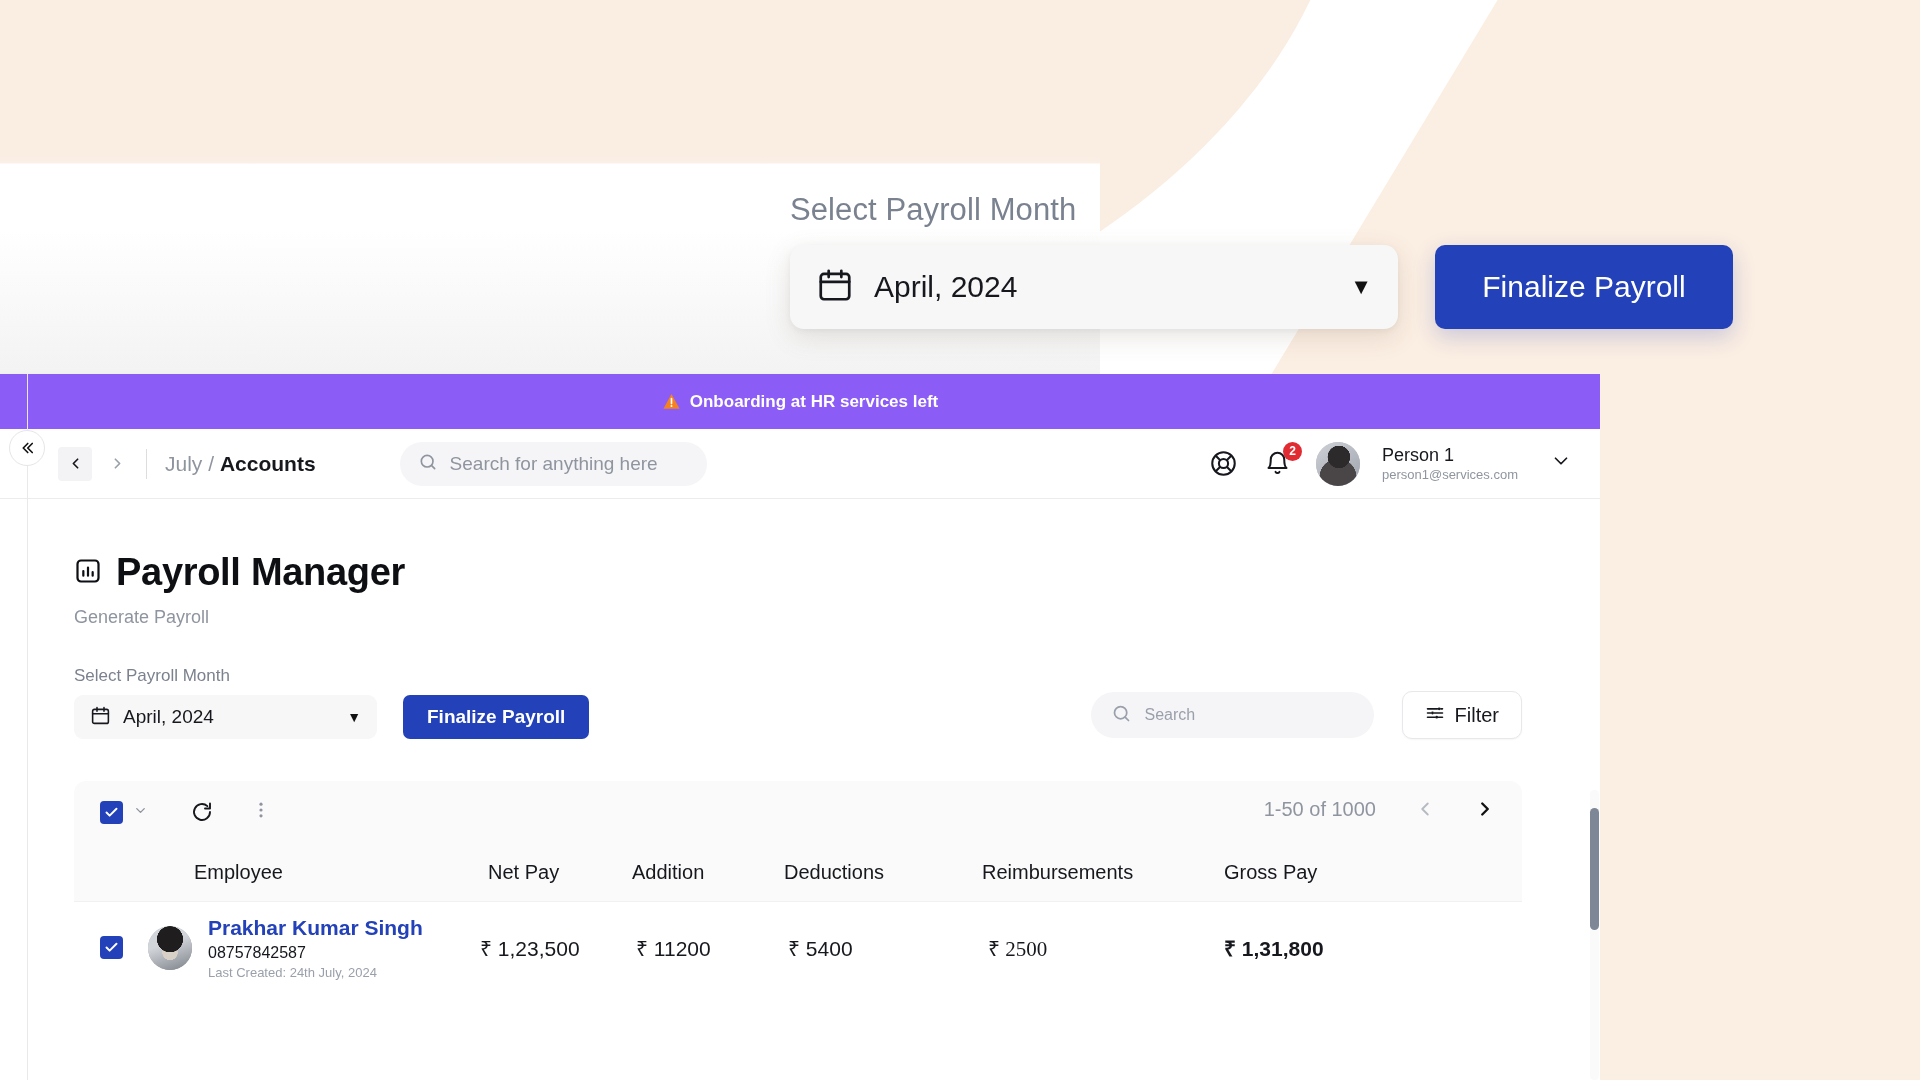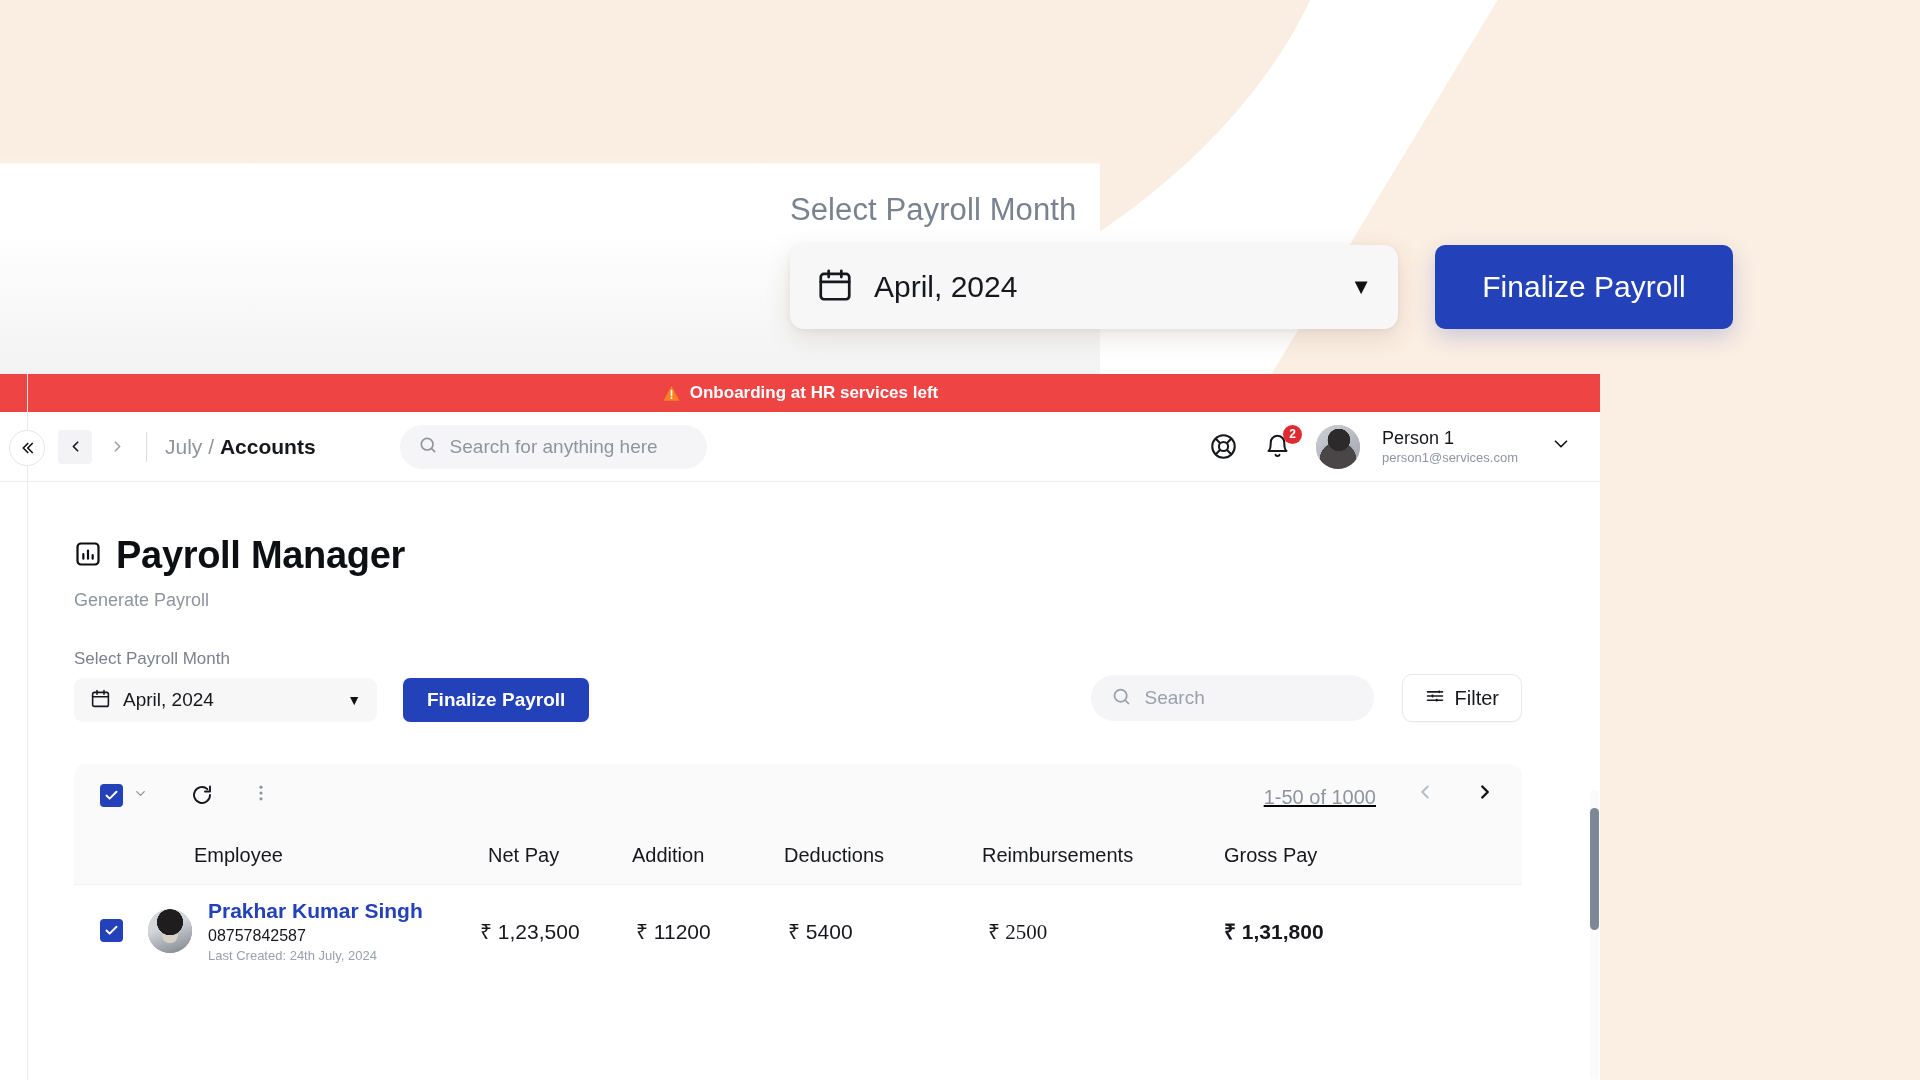--- a/index.html
+++ b/index.html
@@ -59,21 +59,21 @@
     cursor:pointer;
   }
 
   
   .app-window {
     position:absolute; left:0; top:374px; width:1600px; height:706px;
     background:#ffffff; overflow:hidden;
   }
 
   .banner {
-    height:38px; background:#ef4444; color:#ffffff;
+    height:55px; background:#8b5cf6; color:#ffffff;
     display:flex; align-items:center; justify-content:center; gap:9px;
     font-size:17px; font-weight:700;text-align:right;
   }
   .banner .warn-icon { width:19px; height:19px; display:inline-block; }
 
   .topbar {
     height:70px; background:#fff; display:flex; align-items:center;
     padding-left:0; border-bottom:1px solid #ececec; position:relative;
   }
   .collapse-btn {
@@ -147,21 +147,21 @@
     border-radius:7px; color:#fff; font-size:19px; font-weight:700;
     font-family:"Liberation Sans",sans-serif; cursor:pointer;
   }
   .controls-right { margin-left:auto; display:flex; align-items:center; gap:28px; padding-right:78px; }
   .table-search {
     width:283px; height:46px; border-radius:23px; background:#F5F5F7;
     display:flex; align-items:center; gap:13px; padding:0 20px; cursor:text;
   }
   .table-search input {
     border:none; background:transparent; outline:none; width:100%;
-    font-size:19px; color:#626a77; font-family:"Liberation Sans",sans-serif;
+    font-size:16px; color:#626a77; font-family:"Liberation Sans",sans-serif;
   }
   .table-search input::placeholder { color:#9aa0ab; }
   .filter-btn {
     height:48px; padding:7px 22px; background:#fff; border:1px solid #e8e8ea;
     border-radius:10px; display:flex; align-items:center; gap:10px;
     font-size:20px; color:#16181d; cursor:pointer;
     font-family:"Liberation Sans",sans-serif;
     box-shadow:0 1px 2px rgba(0,0,0,.04);
   }
 
@@ -172,21 +172,21 @@
   }
   .table-toolbar { height:62px; display:flex; align-items:center; padding:0 26px; }
   .cbx {
     width:23px; height:23px; border-radius:4px; background:#2341B8;
     display:flex; align-items:center; justify-content:center; cursor:pointer;
   }
   .cbx svg { display:block; }
   .chev-sm { font-size:15px; color:#8f959f; margin-left:10px; cursor:pointer; }
   .tb-icon { margin-left:42px; cursor:pointer; display:flex; align-items:center; }
   .tb-dots { margin-left:36px; cursor:pointer; }
-  .pager { margin-left:auto; display:flex; align-items:flex-end; gap:38px;text-decoration:underline; }
+  .pager { margin-left:auto; display:flex; align-items:flex-start; gap:38px; }
   .pager-text { font-size:20px; color:#8f959f; }
   .pager-prev { font-size:23px; color:#b6bbc3; cursor:pointer; }
   .pager-next { font-size:23px; color:#111; cursor:pointer; }
 
   .thead { display:flex; align-items:center; height:58px; padding:0 26px; }
   .thead .th { font-size:20px; color:#16181d; font-weight:400; }
   .col-check { width:48px; flex:0 0 48px; }
   .col-emp   { width:322px; flex:0 0 322px; }
   .col-net   { width:152px; flex:0 0 152px; }
   .col-add   { width:152px; flex:0 0 152px; }

